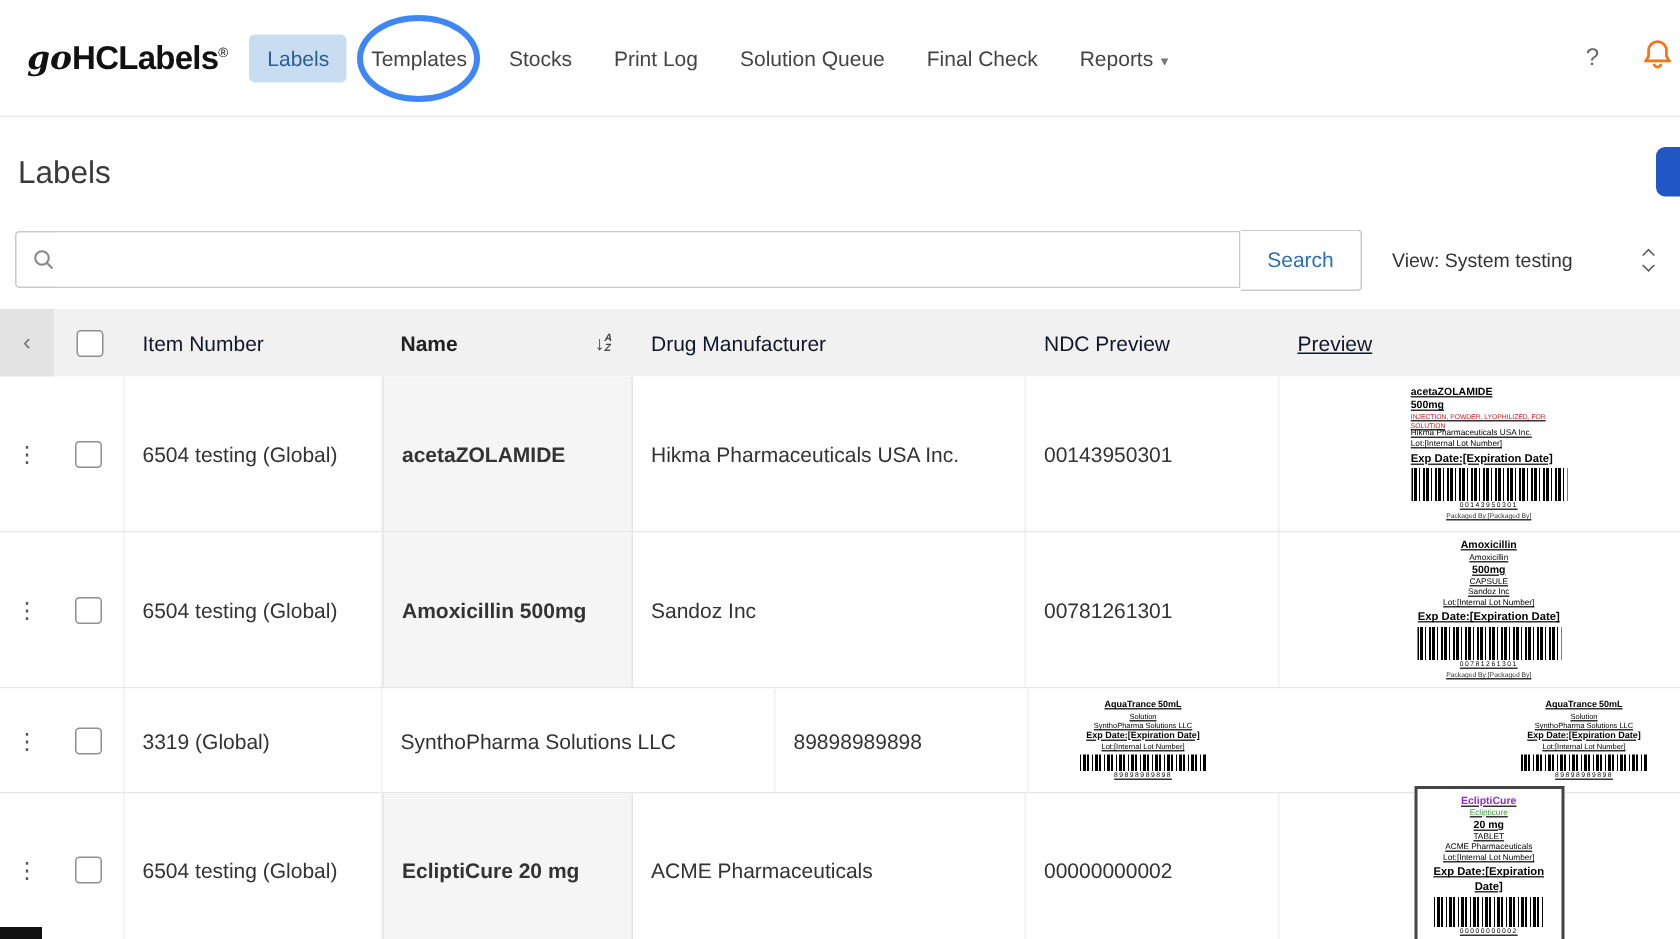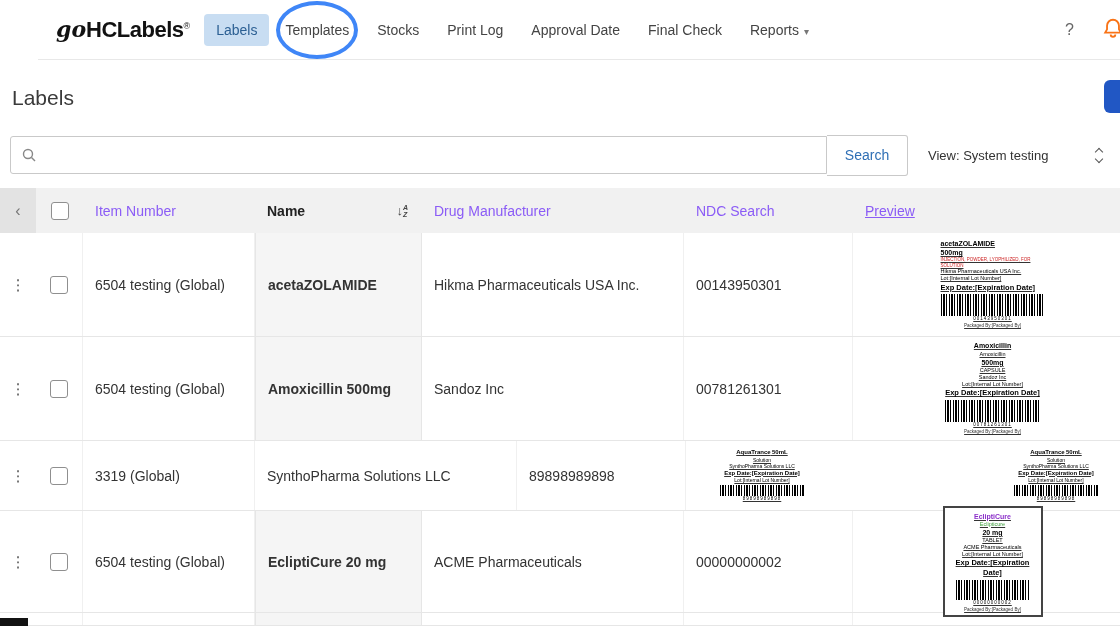--- a/index.html
+++ b/index.html
@@ -1,21 +1,21 @@
 <!DOCTYPE html>
 <html><head>
 <meta charset="utf-8">
 <style>
   * { box-sizing: border-box; margin: 0; padding: 0; }
   html,body { width:1120px; height:626px; overflow:hidden; background:#fff;
     font-family:"Liberation Sans", sans-serif; color:#333; position:relative; }
 
   
-  .topnav { height:60px; display:flex; align-items:center; padding:0 2px 0 18px;
-    border-bottom:1px solid #e8e8e8; position:relative; background:#fff;margin-left:38px; }
+  .topnav { height:78px; display:flex; align-items:center; padding:0 10px 0 18px;
+    border-bottom:1px solid #e8e8e8; position:relative; background:#fff; }
   .logo { font-size:22px; color:#111; white-space:nowrap; margin-right:14px; }
   .logo-go { font-family:"DejaVu Serif", serif; font-style:italic; font-weight:bold; }
   .logo-rest { font-weight:700; letter-spacing:-0.5px; }
   .logo-reg { font-size:9px; vertical-align:super; }
   nav { display:flex; align-items:center; gap:4px; font-size:14px; color:#444; }
   .nav-item { padding:8px 12px; border-radius:4px; cursor:pointer; position:relative; white-space:nowrap; }
   .nav-item.active { background:#c8ddf2; color:#2b5f93; }
   .caret { color:#777; font-size:10px; margin-left:5px; }
   .annotation-circle { position:absolute; left:50%; top:50%; transform:translate(-50%,-50%);
     width:82px; height:58px; border:4px solid #3f86f7; border-radius:50%;
@@ -44,21 +44,21 @@
   .chevrons { margin-left:auto; margin-right:8px; display:flex; flex-direction:column;
     align-items:center; gap:1px; color:#555; }
   .chevrons i { border:solid #555; border-width:0 1.5px 1.5px 0; display:inline-block; padding:2.5px; }
   .chev-up { transform:rotate(-135deg); }
   .chev-down { transform:rotate(45deg); }
 
   
   .table { margin-top:13px; font-size:14px; }
   .thead { display:flex; background:#f1f1f1; height:45px; }
   .th, .td { display:flex; align-items:center; padding-left:12px; }
-  .th { color:#8b5cf6; }
+  .th { color:#0f172a; }
   .c-collapse { width:36px; justify-content:center; padding:0; }
   .th.c-collapse { background:#e3e3e3; color:#777; font-size:16px; cursor:pointer; }
   .c-check { width:47px; justify-content:center; padding:0; }
   .c-item { width:172px; }
   .c-name { width:167px; }
   .c-manu { width:262px; }
   .c-ndc { width:169px; }
   .c-prev { flex:1;text-decoration:underline; }
   .th.c-name { font-weight:bold; color:#222; }
   .sort-icon { display:flex; align-items:center; margin-left:auto; margin-right:14px; color:#444; cursor:pointer; }
@@ -103,21 +103,21 @@
     <span class="logo-go">go</span><span class="logo-rest">HCLabels</span><span class="logo-reg">®</span>
   </div>
   <nav>
     <a class="nav-item active">Labels</a>
     <a class="nav-item">
       <span>Templates</span>
       <span class="annotation-circle"></span>
     </a>
     <a class="nav-item">Stocks</a>
     <a class="nav-item">Print Log</a>
-    <a class="nav-item">Approval Date</a>
+    <a class="nav-item">Solution Queue</a>
     <a class="nav-item">Final Check</a>
     <a class="nav-item">
       <span>Reports</span><span class="caret">▾</span>
     </a>
   </nav>
   <div class="nav-right">
     <span class="help">?</span>
     <span class="bell">
       <svg width="22" height="24" viewBox="0 0 24 24">
         <path d="M12 3a6.5 6.5 0 0 0-6.5 6.5v4L3.5 17h17l-2-3.5v-4A6.5 6.5 0 0 0 12 3z" fill="none" stroke="#f97316" stroke-width="2"></path>
@@ -161,21 +161,21 @@
       <span>Name</span>
       <span class="sort-icon">
         <span class="arrow">↓</span>
         <span class="az">
             <i>A</i>
             <i>Z</i>
           </span>
       </span>
     </div>
     <div class="th c-manu">Drug Manufacturer</div>
-    <div class="th c-ndc">NDC Search</div>
+    <div class="th c-ndc">NDC Preview</div>
     <div class="th c-prev">Preview</div>
   </div>
 
   <div class="tr r-tall">
     <div class="td c-collapse">
         <span class="kebab">⋮</span>
       </div>
     <div class="td c-check">
         <span class="checkbox"></span>
       </div>

